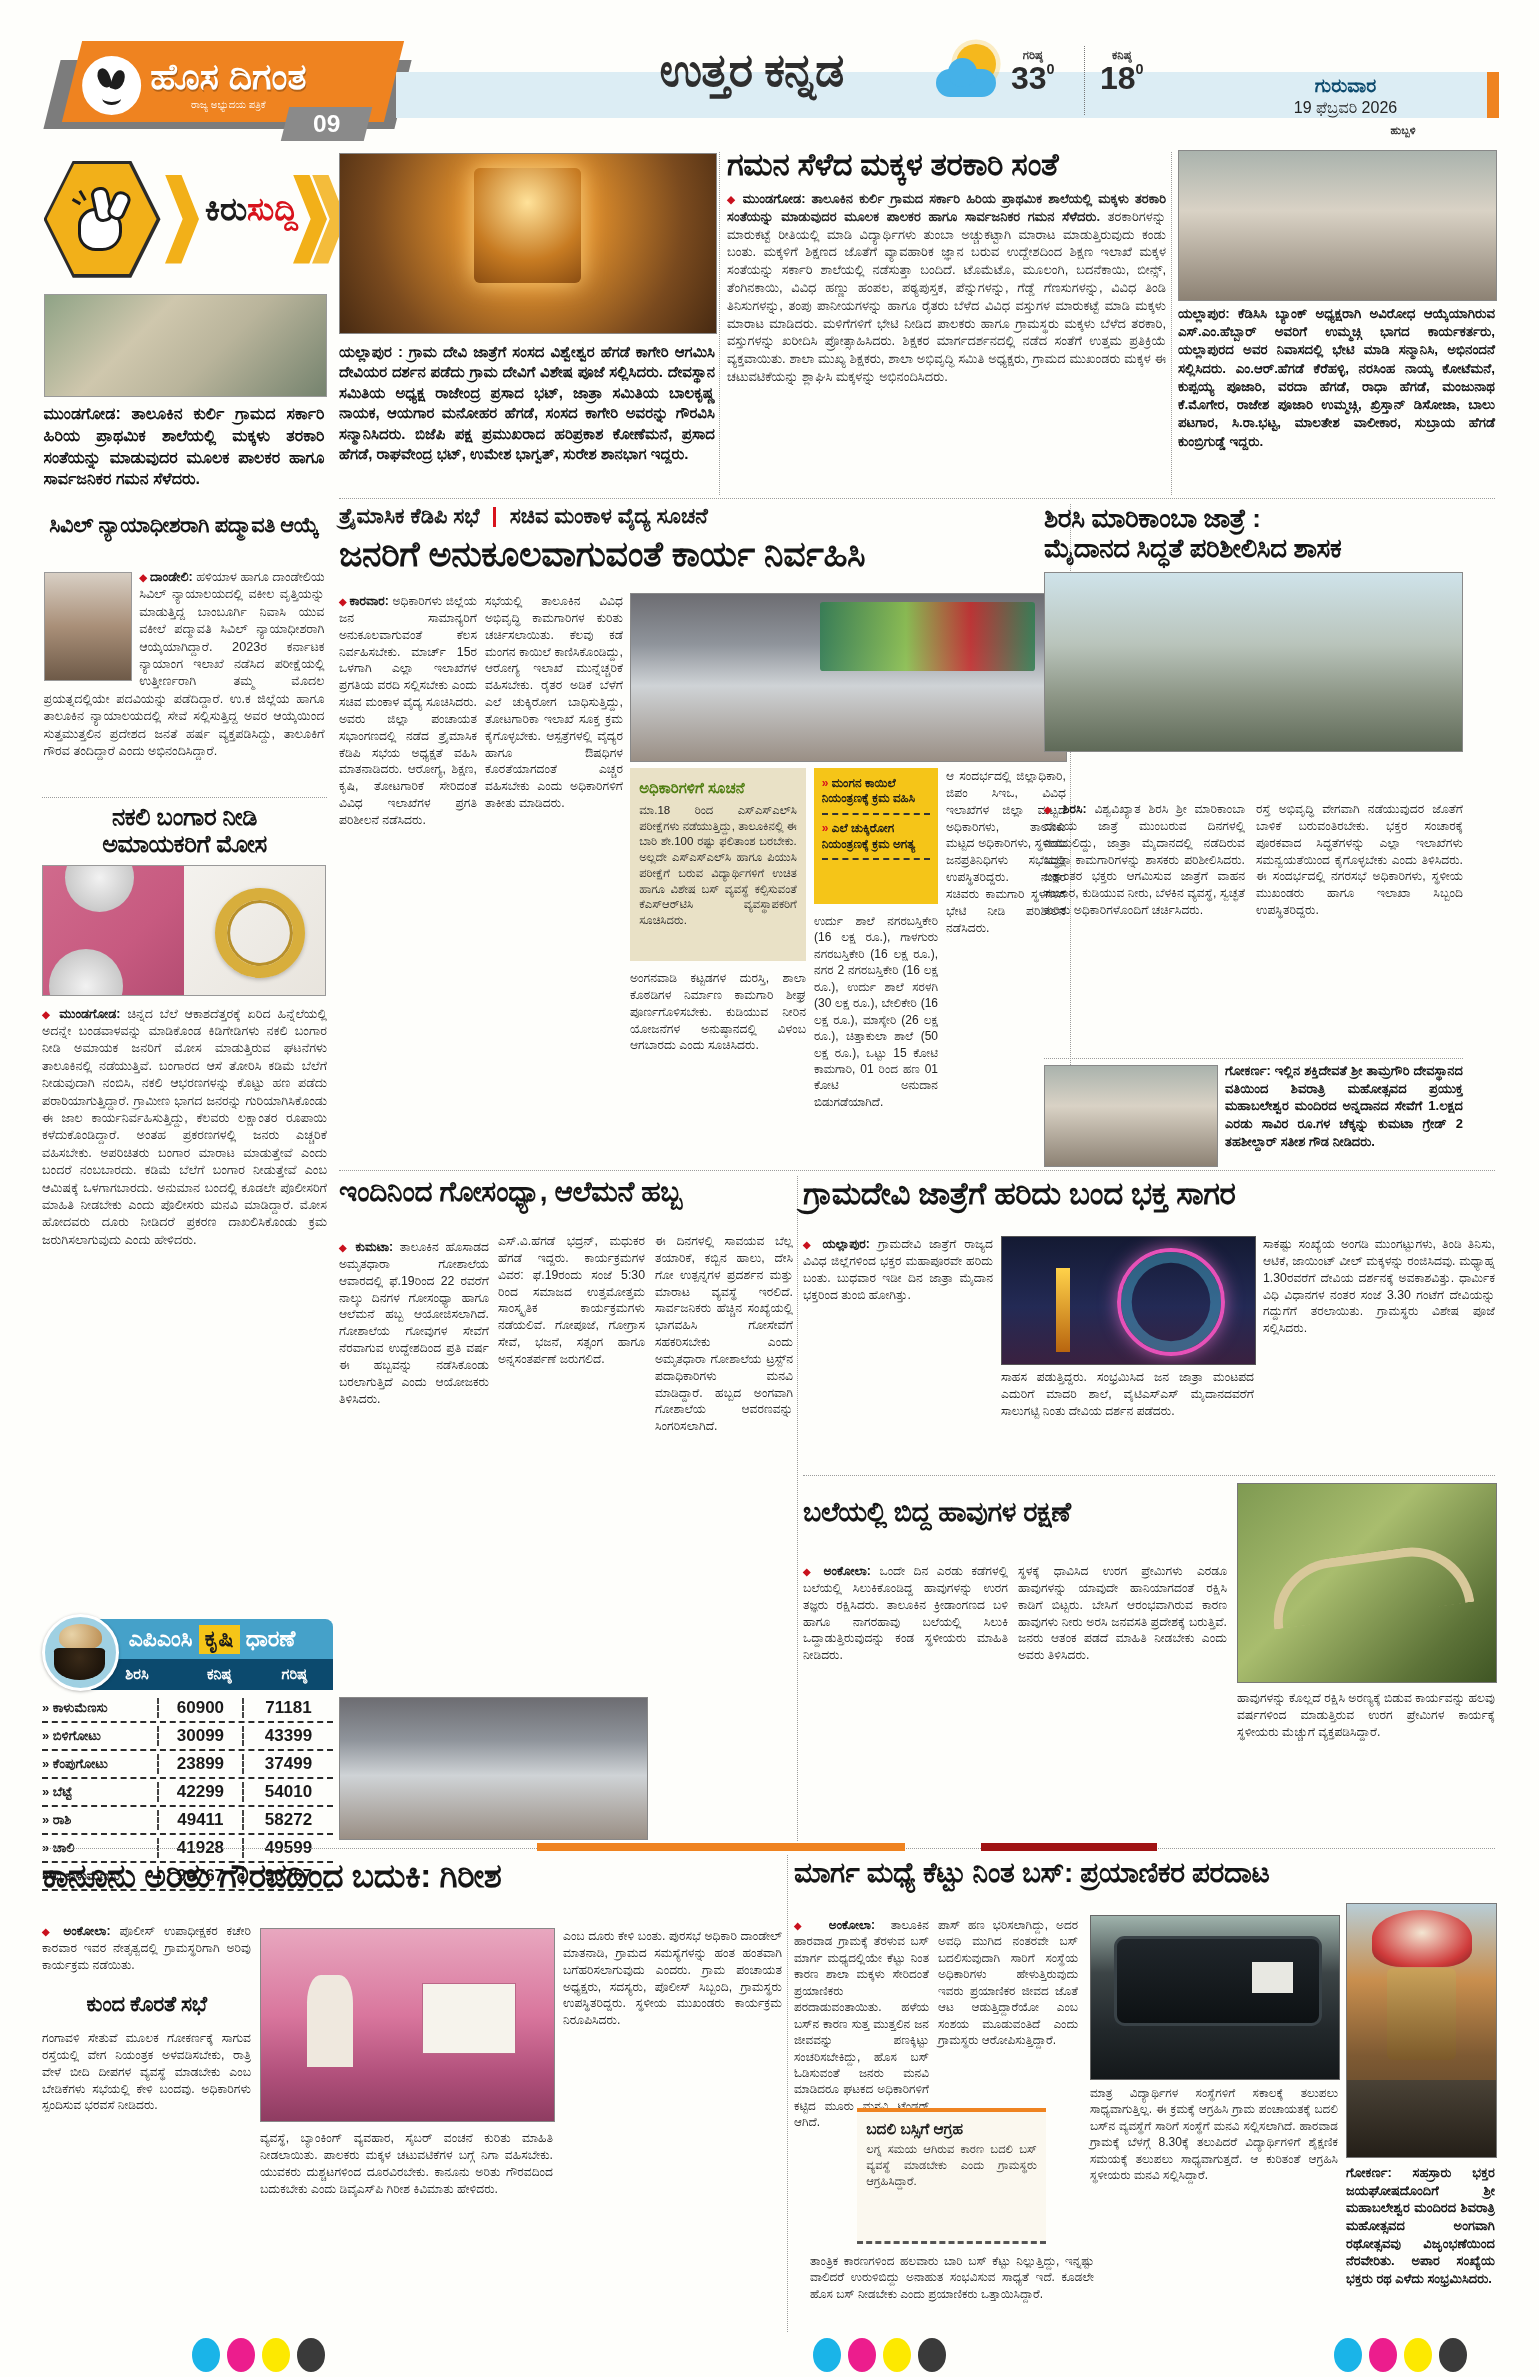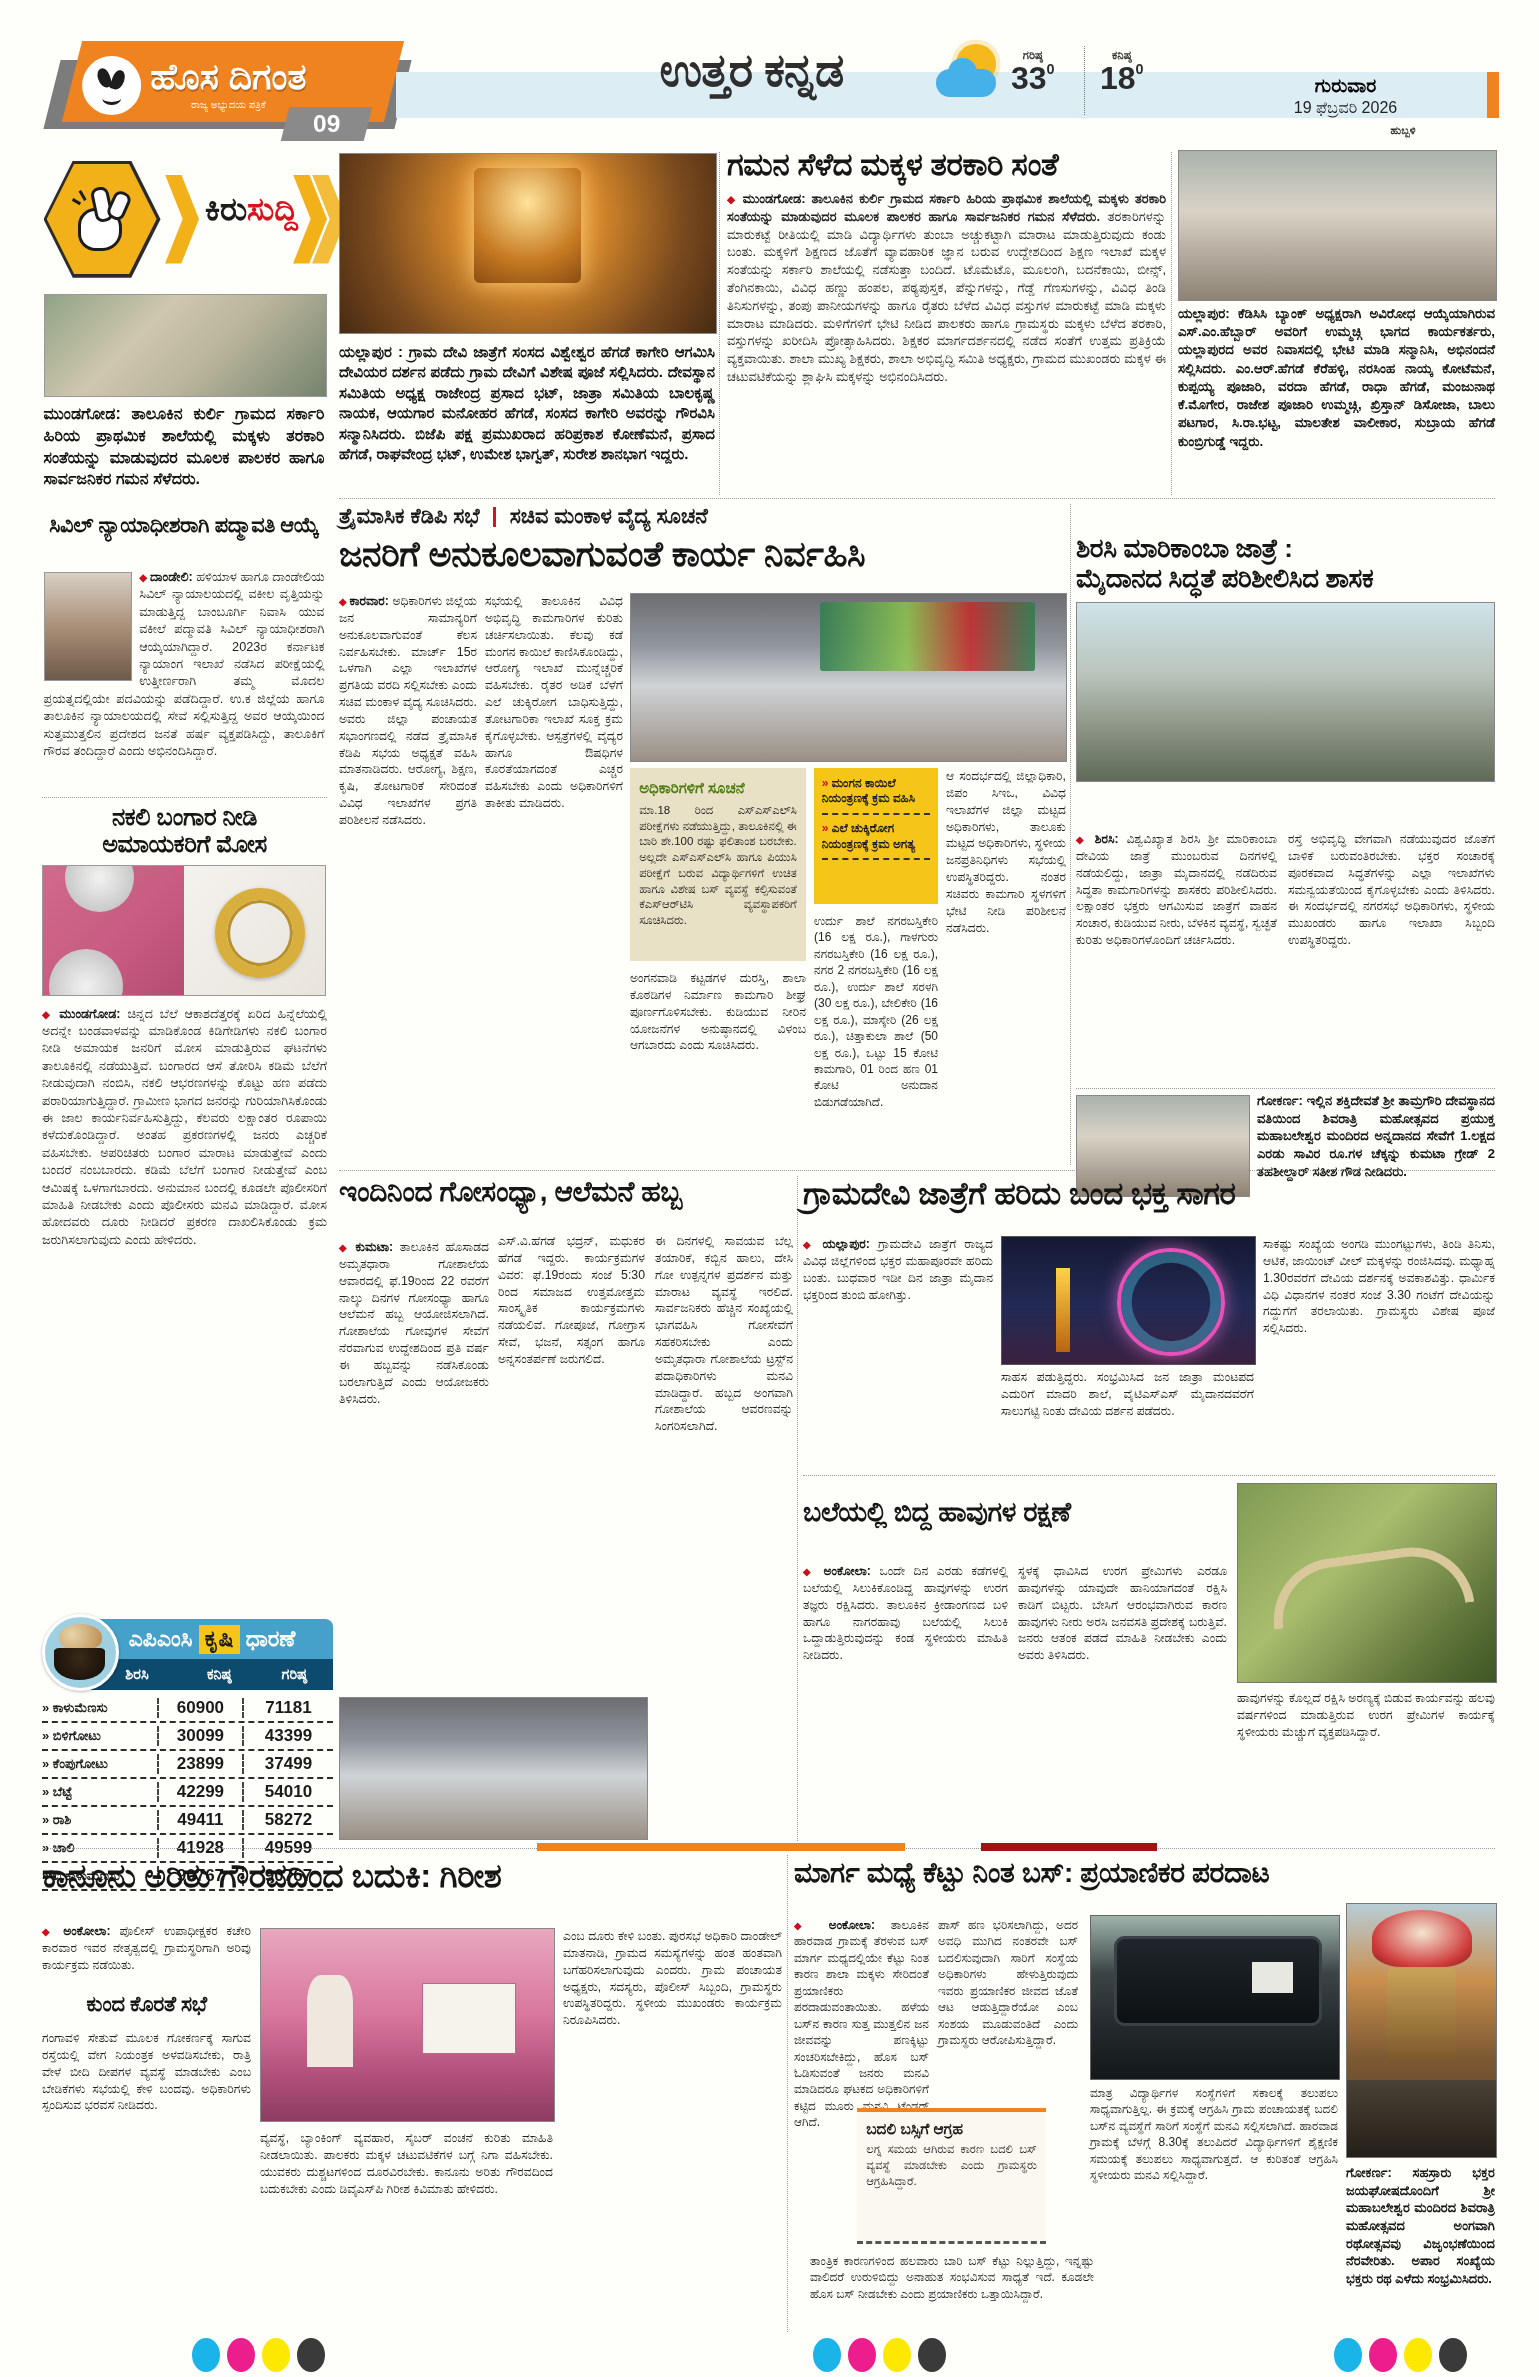--- a/index.html
+++ b/index.html
@@ -80,21 +80,21 @@
         <div style="font-weight:bold;font-size:32px;color:#2b2b2b;line-height:1;"><span>33</span><span class="degree">0</span></div>
       </div>
       <div style="position:absolute;left:150px;top:7.7px;height:69px;border-left:1.5px dotted #777;"></div>
       <div style="position:absolute;left:166px;top:10.7px;text-align:center;">
         <div style="font-size:11.5px;color:#333;font-weight:bold;">ಕನಿಷ್ಠ</div>
         <div style="font-weight:bold;font-size:32px;color:#2b2b2b;line-height:1;"><span>18</span><span class="degree">0</span></div>
       </div>
     </div>
 
     <div class="abs" style="left:1242px;top:75px;width:207px;text-align:center;">
-      <div style="color:#000000;font-weight:bold;font-size:19px;">ಗುರುವಾರ</div>
+      <div style="color:#0c4a6e;font-weight:bold;font-size:19px;">ಗುರುವಾರ</div>
       <div style="color:#222;font-size:16px;margin-top:1.5px;">19 ಫೆಬ್ರವರಿ 2026</div>
     </div>
     <div class="abs" style="left:1357px;top:124px;width:92px;text-align:center;font-size:10.7px;font-weight:bold;color:#333;">ಹುಬ್ಬಳಿ</div>
   </div>
 
   <div class="abs" style="left:42px;top:150px;width:285px;height:644px;">
     <div class="abs hexO" style="left:1.5px;top:10.7px;width:117px;height:117px;background:#2b2b2b;"></div>
     <div class="abs hexO" style="left:4.6px;top:14px;width:110px;height:110px;background:#f2b019;"></div>
     <div style="position:absolute;left:31px;top:38px;width:58px;height:61px;">
       <div style="position:absolute;left:4.6px;top:20px;width:38px;height:37px;background:#fff;border:3.1px solid #1c1c1c;border-radius:40% 45% 45% 40%;"></div>
@@ -251,21 +251,21 @@
       <div style="font-weight:bold;font-size:12px;line-height:1.3;border-bottom:2.3px dashed #333;padding:6.1px 0;">
         <span class="chevred"></span><span>ಎಲೆ ಚುಕ್ಕಿರೋಗ ನಿಯಂತ್ರಣಕ್ಕೆ ಕ್ರಮ ಅಗತ್ಯ</span>
       </div>
     </div>
     <div class="abs body-txt" style="left:475px;top:409px;width:124px;height:248px;font-size:12px;">ಉರ್ದು ಶಾಲೆ ನಗರಬಸ್ತಿಕೇರಿ (16 ಲಕ್ಷ ರೂ.), ಗಾಳಗುರು ನಗರಬಸ್ತಿಕೇರಿ (16 ಲಕ್ಷ ರೂ.), ನಗರ 2 ನಗರಬಸ್ತಿಕೇರಿ (16 ಲಕ್ಷ ರೂ.), ಉರ್ದು ಶಾಲೆ ಸರಳಗಿ (30 ಲಕ್ಷ ರೂ.), ಬೇಲಿಕೇರಿ (16 ಲಕ್ಷ ರೂ.), ಮಾಸ್ಕೇರಿ (26 ಲಕ್ಷ ರೂ.), ಚಿತ್ತಾಕುಲಾ ಶಾಲೆ (50 ಲಕ್ಷ ರೂ.), ಒಟ್ಟು 15 ಕೋಟಿ ಕಾಮಗಾರಿ, 01 ರಿಂದ ಹಣ 01 ಕೋಟಿ ಅನುದಾನ ಬಿಡುಗಡೆಯಾಗಿದೆ.</div>
 
     <div class="abs body-txt" style="left:607px;top:264px;width:120px;height:394px;font-size:12.3px;">ಆ ಸಂದರ್ಭದಲ್ಲಿ ಜಿಲ್ಲಾಧಿಕಾರಿ, ಜಿಪಂ ಸಿಇಒ, ವಿವಿಧ ಇಲಾಖೆಗಳ ಜಿಲ್ಲಾ ಮಟ್ಟದ ಅಧಿಕಾರಿಗಳು, ತಾಲೂಕು ಮಟ್ಟದ ಅಧಿಕಾರಿಗಳು, ಸ್ಥಳೀಯ ಜನಪ್ರತಿನಿಧಿಗಳು ಸಭೆಯಲ್ಲಿ ಉಪಸ್ಥಿತರಿದ್ದರು. ನಂತರ ಸಚಿವರು ಕಾಮಗಾರಿ ಸ್ಥಳಗಳಿಗೆ ಭೇಟಿ ನೀಡಿ ಪರಿಶೀಲನೆ ನಡೆಸಿದರು.</div>
   </div>
 
   <div class="abs dotv" style="left:1070px;top:504px;height:661px;"></div>
-  <div class="abs" style="left:1076px;top:504px;width:419px;height:662px;margin-top:30px;">
+  <div class="abs" style="left:1044px;top:504px;width:419px;height:662px;">
     <div class="hl" style="font-size:26px;">
       <div>ಶಿರಸಿ ಮಾರಿಕಾಂಬಾ ಜಾತ್ರೆ :</div>
       <div>ಮೈದಾನದ ಸಿದ್ಧತೆ ಪರಿಶೀಲಿಸಿದ ಶಾಸಕ</div>
     </div>
     <div class="photo ph-streetfair" style="margin-top:9.2px;width:417px;height:178px;border:0.8px solid #888;"></div>
     <div class="abs body-txt" style="left:0;top:297px;width:201px;height:253px;font-size:12.3px;">
       <span class="diamond"></span><span class="dl">ಶಿರಸಿ:</span>
       <span>ವಿಶ್ವವಿಖ್ಯಾತ ಶಿರಸಿ ಶ್ರೀ ಮಾರಿಕಾಂಬಾ ದೇವಿಯ ಜಾತ್ರೆ ಮುಂಬರುವ ದಿನಗಳಲ್ಲಿ ನಡೆಯಲಿದ್ದು, ಜಾತ್ರಾ ಮೈದಾನದಲ್ಲಿ ನಡೆದಿರುವ ಸಿದ್ಧತಾ ಕಾಮಗಾರಿಗಳನ್ನು ಶಾಸಕರು ಪರಿಶೀಲಿಸಿದರು. ಲಕ್ಷಾಂತರ ಭಕ್ತರು ಆಗಮಿಸುವ ಜಾತ್ರೆಗೆ ವಾಹನ ಸಂಚಾರ, ಕುಡಿಯುವ ನೀರು, ಬೆಳಕಿನ ವ್ಯವಸ್ಥೆ, ಸ್ವಚ್ಛತೆ ಕುರಿತು ಅಧಿಕಾರಿಗಳೊಂದಿಗೆ ಚರ್ಚಿಸಿದರು.</span>
     </div>
     <div class="abs body-txt" style="left:212px;top:297px;width:207px;height:253px;font-size:12.3px;">ರಸ್ತೆ ಅಭಿವೃದ್ಧಿ ವೇಗವಾಗಿ ನಡೆಯುವುದರ ಜೊತೆಗೆ ಬಾಳಿಕೆ ಬರುವಂತಿರಬೇಕು. ಭಕ್ತರ ಸಂಚಾರಕ್ಕೆ ಪೂರಕವಾದ ಸಿದ್ಧತೆಗಳನ್ನು ಎಲ್ಲಾ ಇಲಾಖೆಗಳು ಸಮನ್ವಯತೆಯಿಂದ ಕೈಗೊಳ್ಳಬೇಕು ಎಂದು ತಿಳಿಸಿದರು. ಈ ಸಂದರ್ಭದಲ್ಲಿ ನಗರಸಭೆ ಅಧಿಕಾರಿಗಳು, ಸ್ಥಳೀಯ ಮುಖಂಡರು ಹಾಗೂ ಇಲಾಖಾ ಸಿಬ್ಬಂದಿ ಉಪಸ್ಥಿತರಿದ್ದರು.</div>

